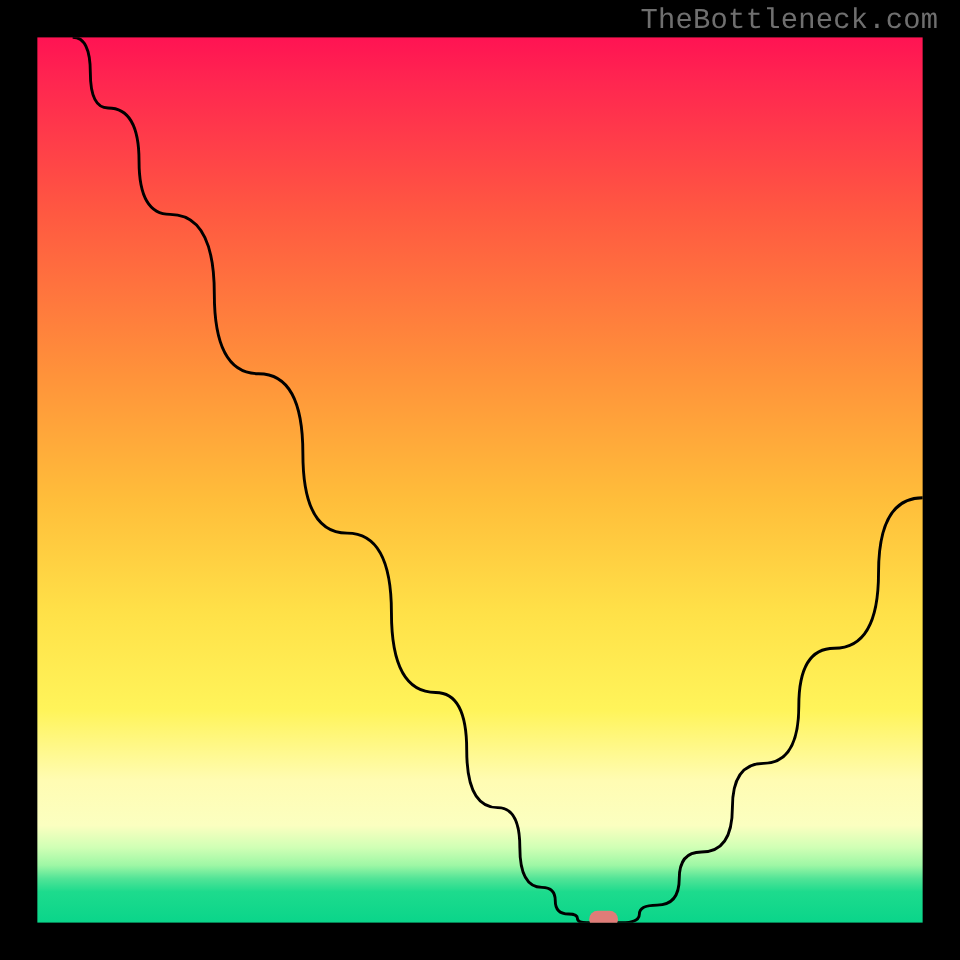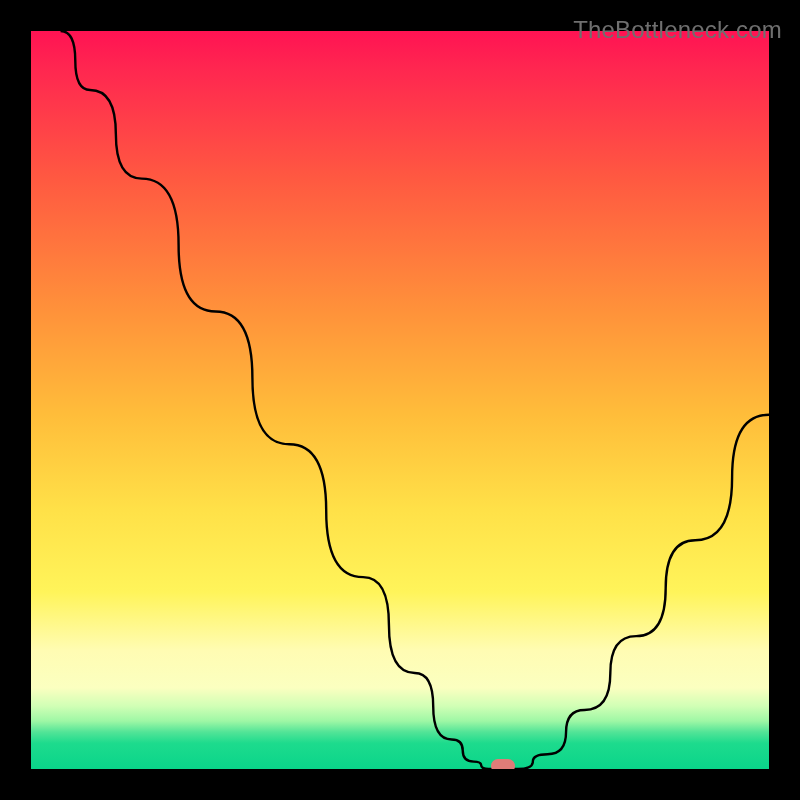--- a/index.html
+++ b/index.html
@@ -12,28 +12,29 @@
     overflow: hidden;
   }
   .outer {
     position: relative;
     width: 800px;
     height: 800px;
     background: #000;
   }
   .watermark {
     position: absolute;
-    top: 16px;
+    top: 4px;
     right: 18px;
     color: #6f6f6f;
     font-size: 24px;
     font-weight: 500;
     letter-spacing: 0.2px;
     z-index: 10;
     text-align: right;
+    font-family: Liberation Mono, monospace;
   }
   .plot-frame {
     position: absolute;
     left: 31px;
     top: 31px;
     width: 738px;   
     height: 738px;  
     overflow: hidden;
   }
   .gradient-bg {

